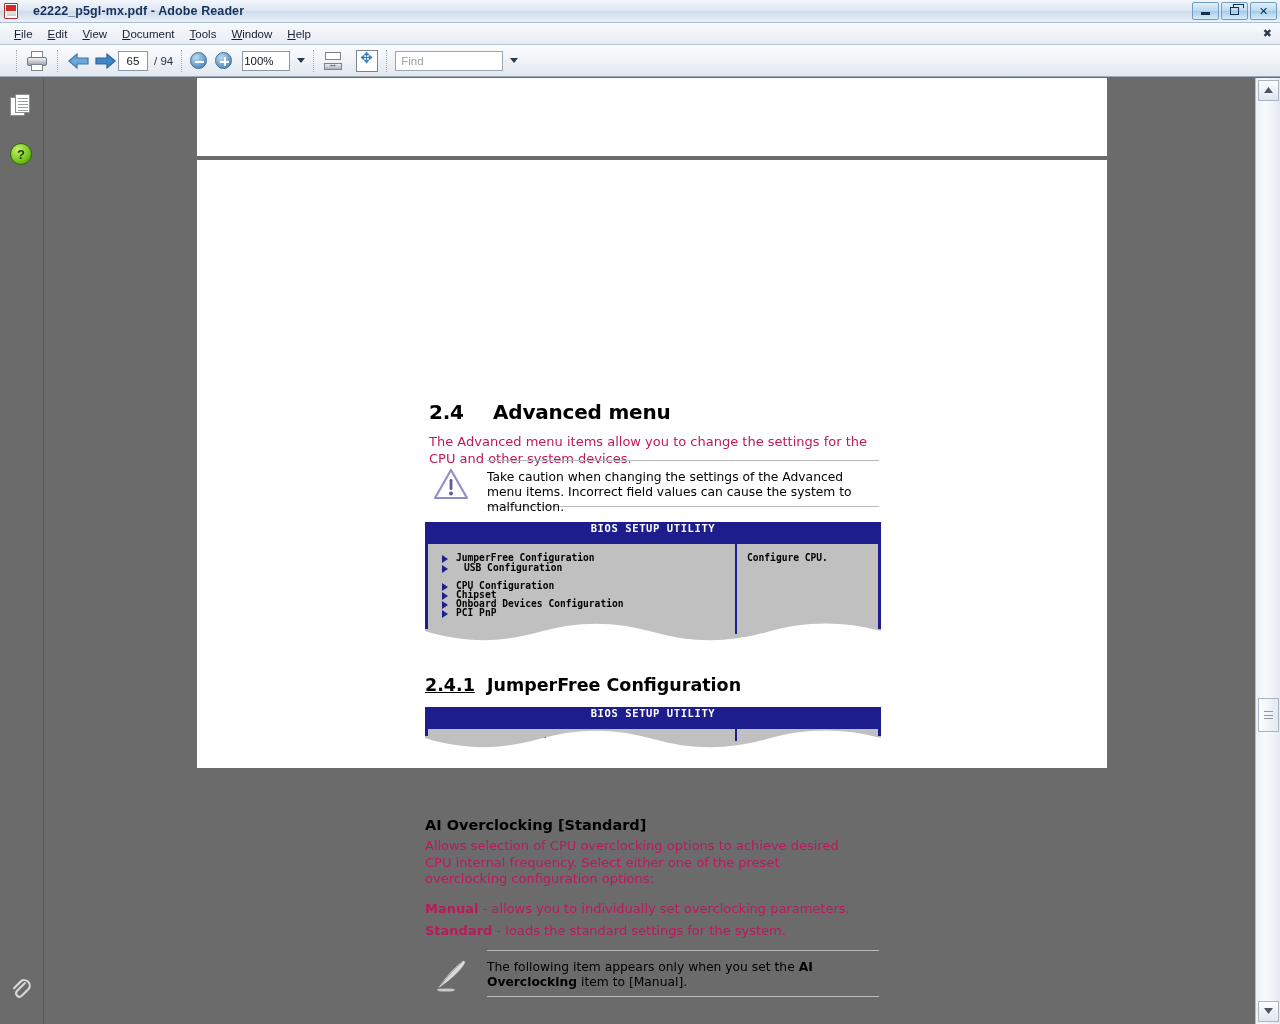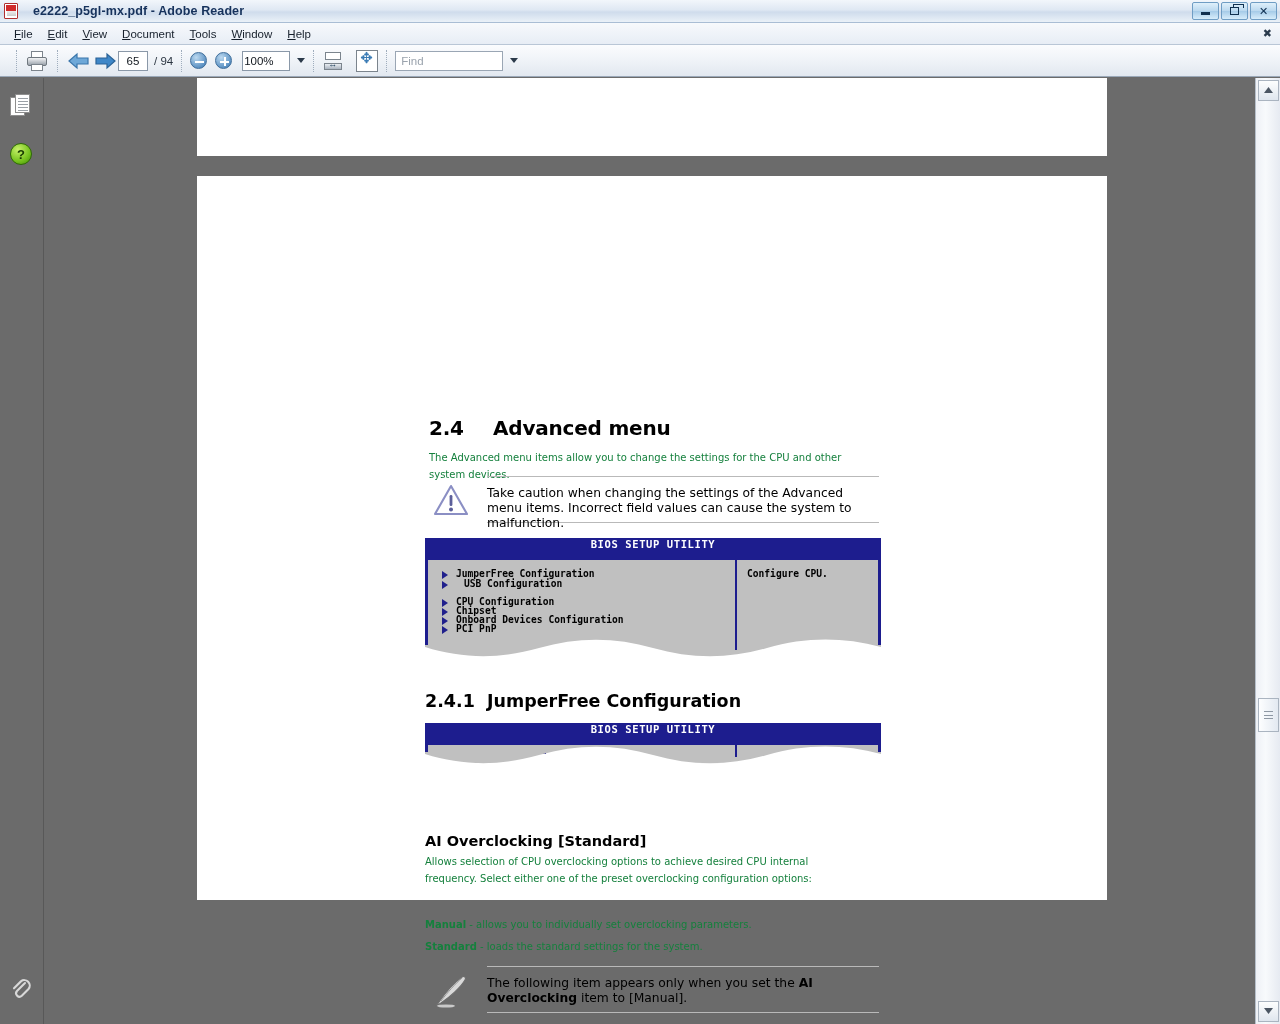--- a/index.html
+++ b/index.html
@@ -133,34 +133,34 @@
 
   
   #viewport {
     position:absolute; left:45px; top:78px; width:1210px; height:946px;
     background:#6b6b6b; overflow:hidden;
   }
   .page {
     position:absolute; left:152px; width:910px; background:#ffffff;
   }
   #page-prev { top:0px; height:78px; }
-  #page-curr { top:98px; height:724px; }
+  #page-curr { top:82px; height:608px; }
 
   
   .pg-inner { position:absolute; left:0; top:0; width:910px; height:100%; }
 
   .h2 { position:absolute; font-size:20px; font-weight:bold; color:#000;
         font-family:"DejaVu Sans", sans-serif; letter-spacing:-0.2px; white-space:nowrap;}
   .h2 .num { display:inline-block; width:64px; }
   .h3 { position:absolute; font-size:17.5px; font-weight:bold; color:#000;
         font-family:"DejaVu Sans", sans-serif; white-space:nowrap;}
-  .h3 .num { display:inline-block; width:62px; }
+  .h3 .num { display:inline-block; width:62px;text-decoration:underline; }
   .h4 { position:absolute; font-size:14.5px; font-weight:bold; color:#000;
         font-family:"DejaVu Sans", sans-serif; white-space:nowrap;}
-  .para { position:absolute; font-size:10px; line-height:16.5px; color:#15803d;
+  .para { position:absolute; font-size:13px; line-height:16.5px; color:#be185d;
           font-family:"DejaVu Sans", sans-serif; }
   .para b { font-weight:bold; }
 
   
   .note { position:absolute; }
   .note .rule { position:absolute; left:62px; width:392px; height:1px; background:#b9b9b9; }
   .note .txt { position:absolute; left:62px; font-size:12.3px; line-height:15px; color:#000;
                font-family:"DejaVu Sans", sans-serif; width:392px; }
   .note .txt b { font-weight:bold; }
 

